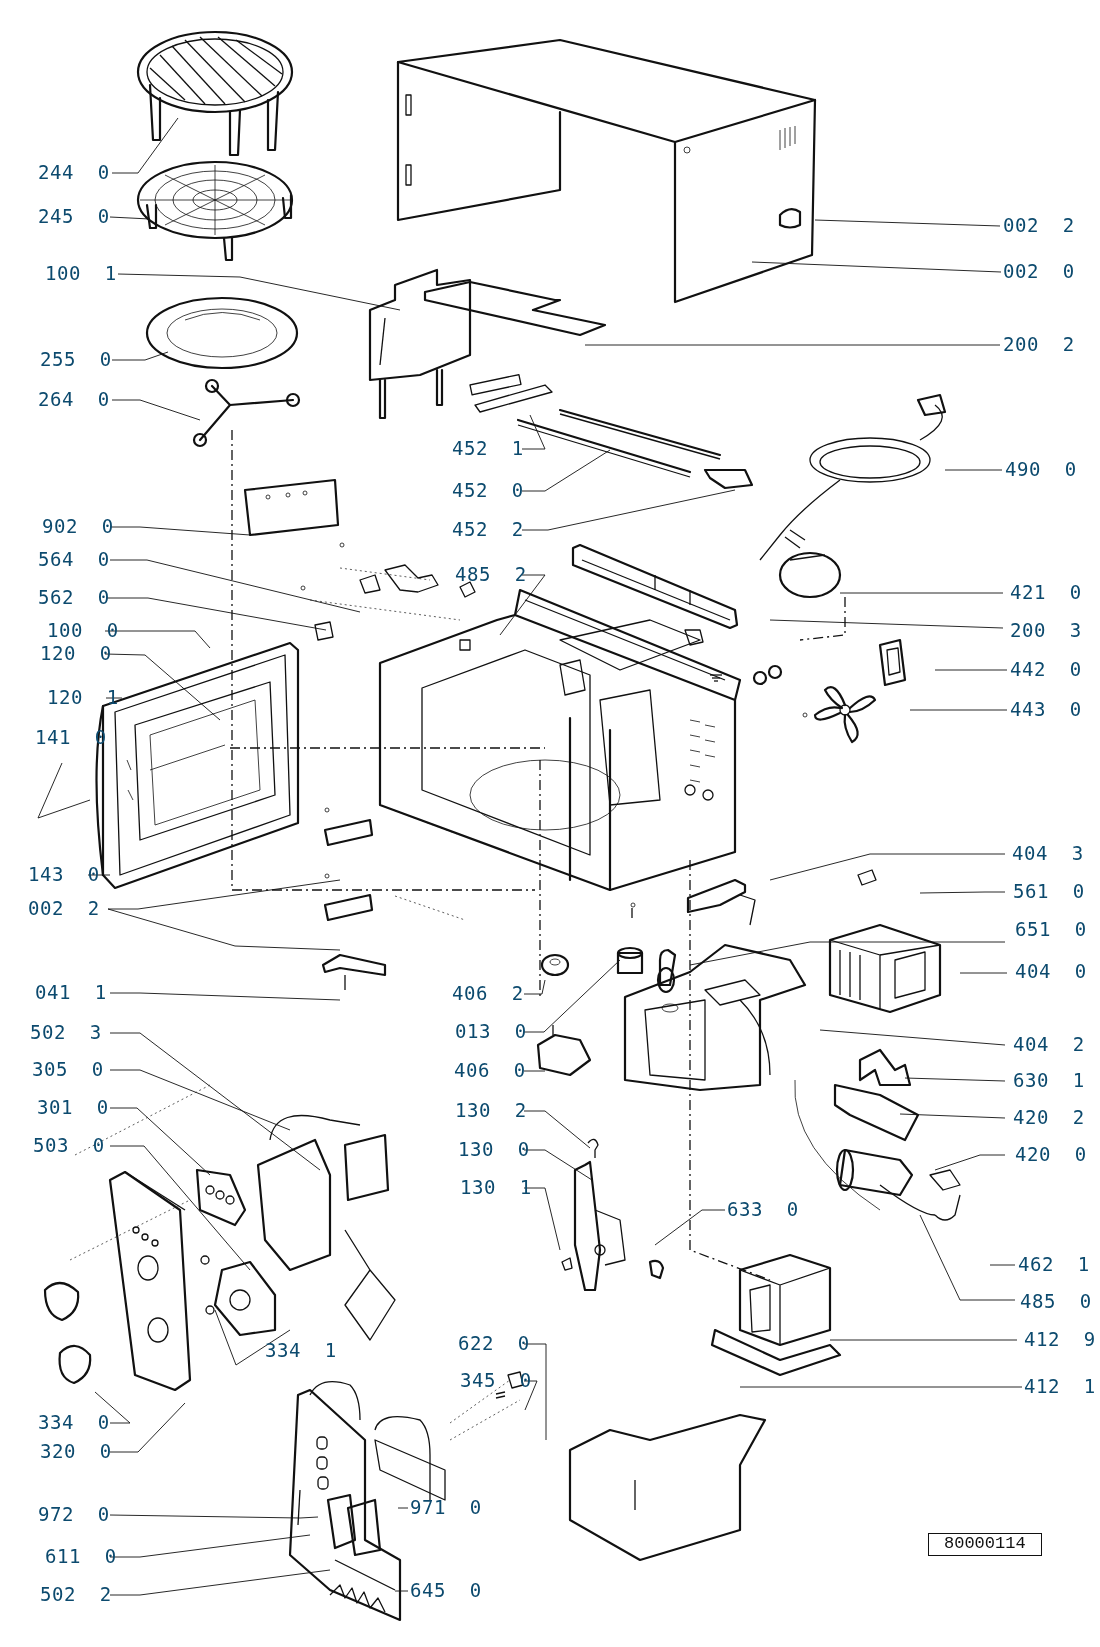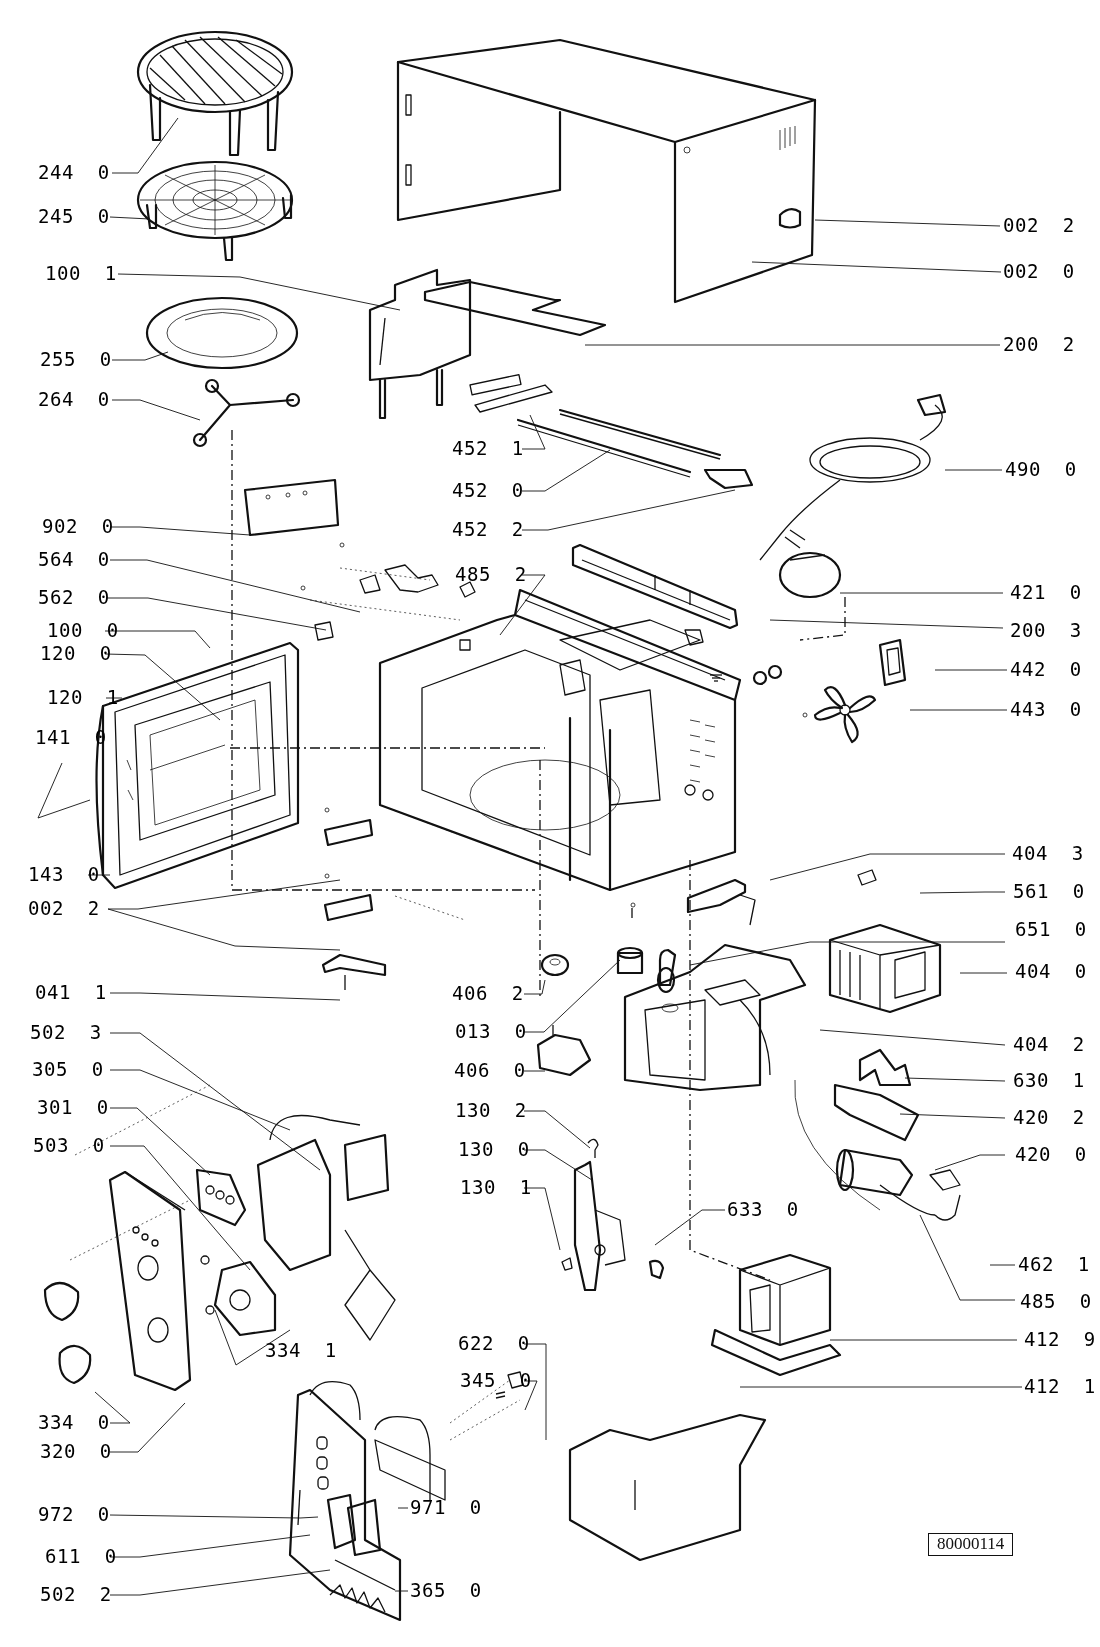--- a/index.html
+++ b/index.html
@@ -1,22 +1,22 @@
 <!DOCTYPE html>
 <html><head>
 <meta charset="utf-8">
 <style>
   html, body { margin: 0; padding: 0; background: #ffffff; }
   body { width: 1100px; height: 1647px; position: relative; overflow: hidden;
          font-family: "DejaVu Sans Mono", monospace; color: #111; }
   #art { position: absolute; left: 0; top: 0; width: 1100px; height: 1647px; }
   .lbl { position: absolute; font-family: "DejaVu Sans Mono", monospace; font-size: 19px;
-         letter-spacing: 0.5px; line-height: 1; white-space: pre; color: #000000; }
+         letter-spacing: 0.5px; line-height: 1; white-space: pre; color: #0c4a6e; }
   .ref { position: absolute; left: 928px; top: 1533px; border: 1.5px solid #111;
-         padding: 1px 8px; font-family: Liberation Serif, serif; font-size: 17px; line-height: 1.1; }
+         padding: 1px 15px; font-family: Liberation Mono, monospace; font-size: 17px; line-height: 1.1; }
   svg .k { fill: none; stroke: #111; stroke-width: 2.2; stroke-linejoin: round; stroke-linecap: round; }
   svg .m { fill: none; stroke: #111; stroke-width: 1.3; stroke-linejoin: round; }
   svg .t { fill: none; stroke: #111; stroke-width: 0.8; }
   svg .ld { fill: none; stroke: #111; stroke-width: 0.9; }
   svg .dd { fill: none; stroke: #111; stroke-width: 1.3; stroke-dasharray: 10 4 2 4; }
   svg .dot { fill: none; stroke: #333; stroke-width: 0.8; stroke-dasharray: 2 3; }
 </style>
 </head>
 <body>
 
@@ -417,21 +417,21 @@
   <span class="lbl" style="left:452px;top:984px">406  2</span>
   <span class="lbl" style="left:455px;top:1022px">013  0</span>
   <span class="lbl" style="left:454px;top:1061px">406  0</span>
   <span class="lbl" style="left:455px;top:1101px">130  2</span>
   <span class="lbl" style="left:458px;top:1140px">130  0</span>
   <span class="lbl" style="left:460px;top:1178px">130  1</span>
   <span class="lbl" style="left:727px;top:1200px">633  0</span>
   <span class="lbl" style="left:458px;top:1334px">622  0</span>
   <span class="lbl" style="left:460px;top:1371px">345  0</span>
   <span class="lbl" style="left:410px;top:1498px">971  0</span>
-  <span class="lbl" style="left:410px;top:1581px">365  0</span>
+  <span class="lbl" style="left:410px;top:1581px">645  0</span>
   <span class="lbl" style="left:1003px;top:216px">002  2</span>
   <span class="lbl" style="left:1003px;top:262px">002  0</span>
   <span class="lbl" style="left:1003px;top:335px">200  2</span>
   <span class="lbl" style="left:1005px;top:460px">490  0</span>
   <span class="lbl" style="left:1010px;top:583px">421  0</span>
   <span class="lbl" style="left:1010px;top:621px">200  3</span>
   <span class="lbl" style="left:1010px;top:660px">442  0</span>
   <span class="lbl" style="left:1010px;top:700px">443  0</span>
   <span class="lbl" style="left:1012px;top:844px">404  3</span>
   <span class="lbl" style="left:1013px;top:882px">561  0</span>

